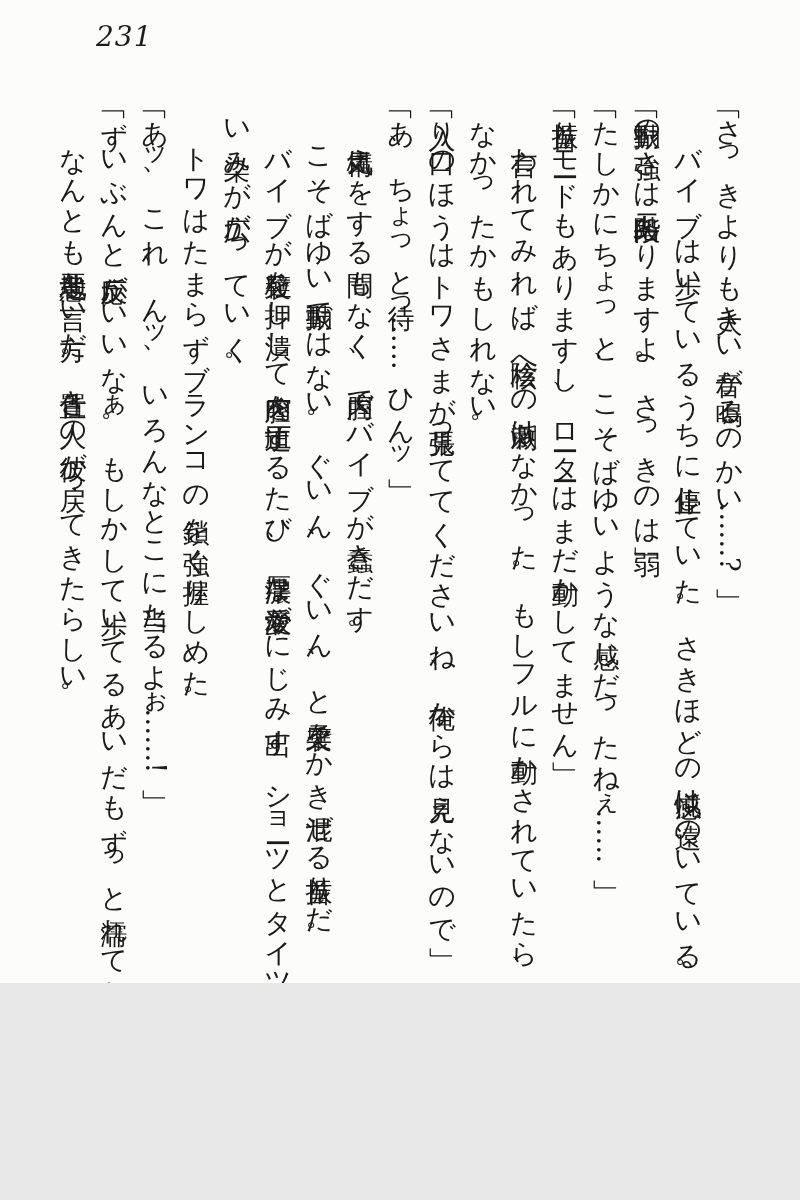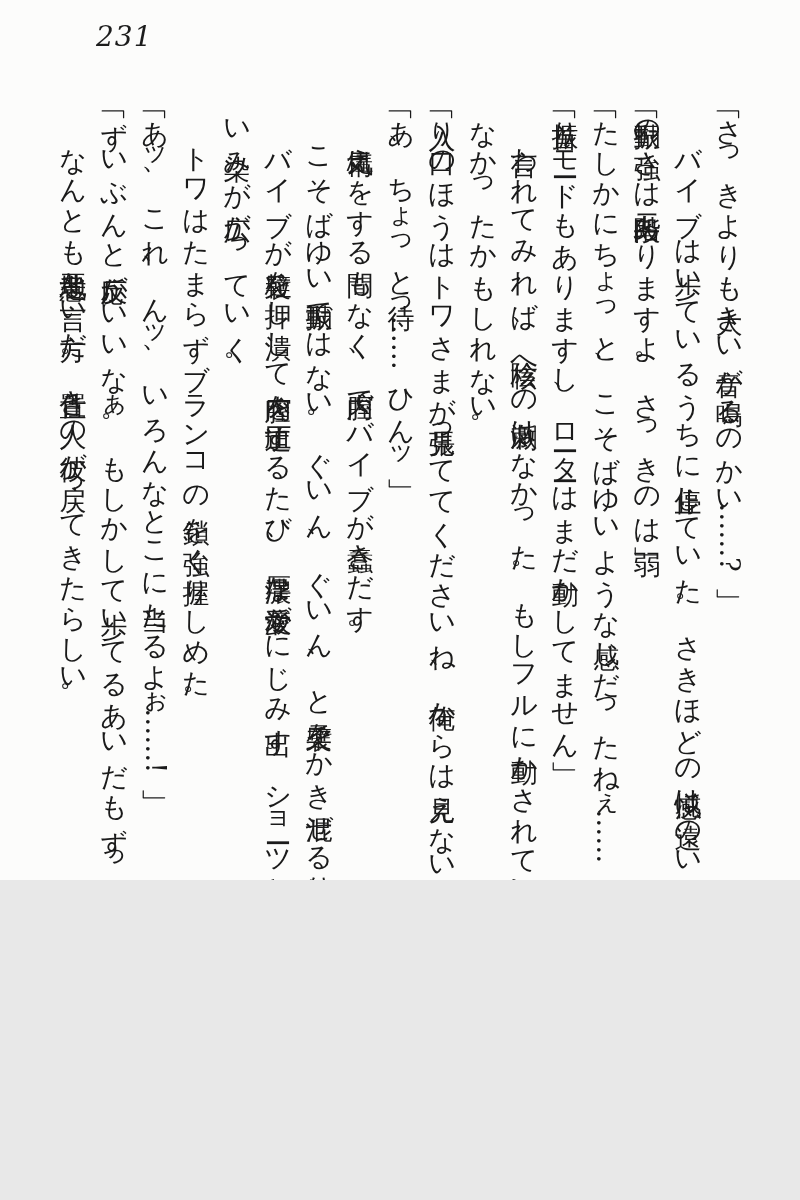--- a/index.html
+++ b/index.html
@@ -3,21 +3,21 @@
 <meta charset="utf-8">
 <style>
   html, body {
     margin: 0;
     padding: 0;
     background: #e8e8e8;
   }
   .page {
     position: relative;
     width: 800px;
-    height: 880px;
+    height: 983px;
     margin: 0 auto;
     background: #fcfcfb;
     overflow: hidden;
     font-family: "DejaVu Serif", "Liberation Serif", serif;
   }
   .page-number {
     position: absolute;
     top: 20px;
     left: 96px;
     font-family: "DejaVu Serif", "Liberation Serif", serif;

